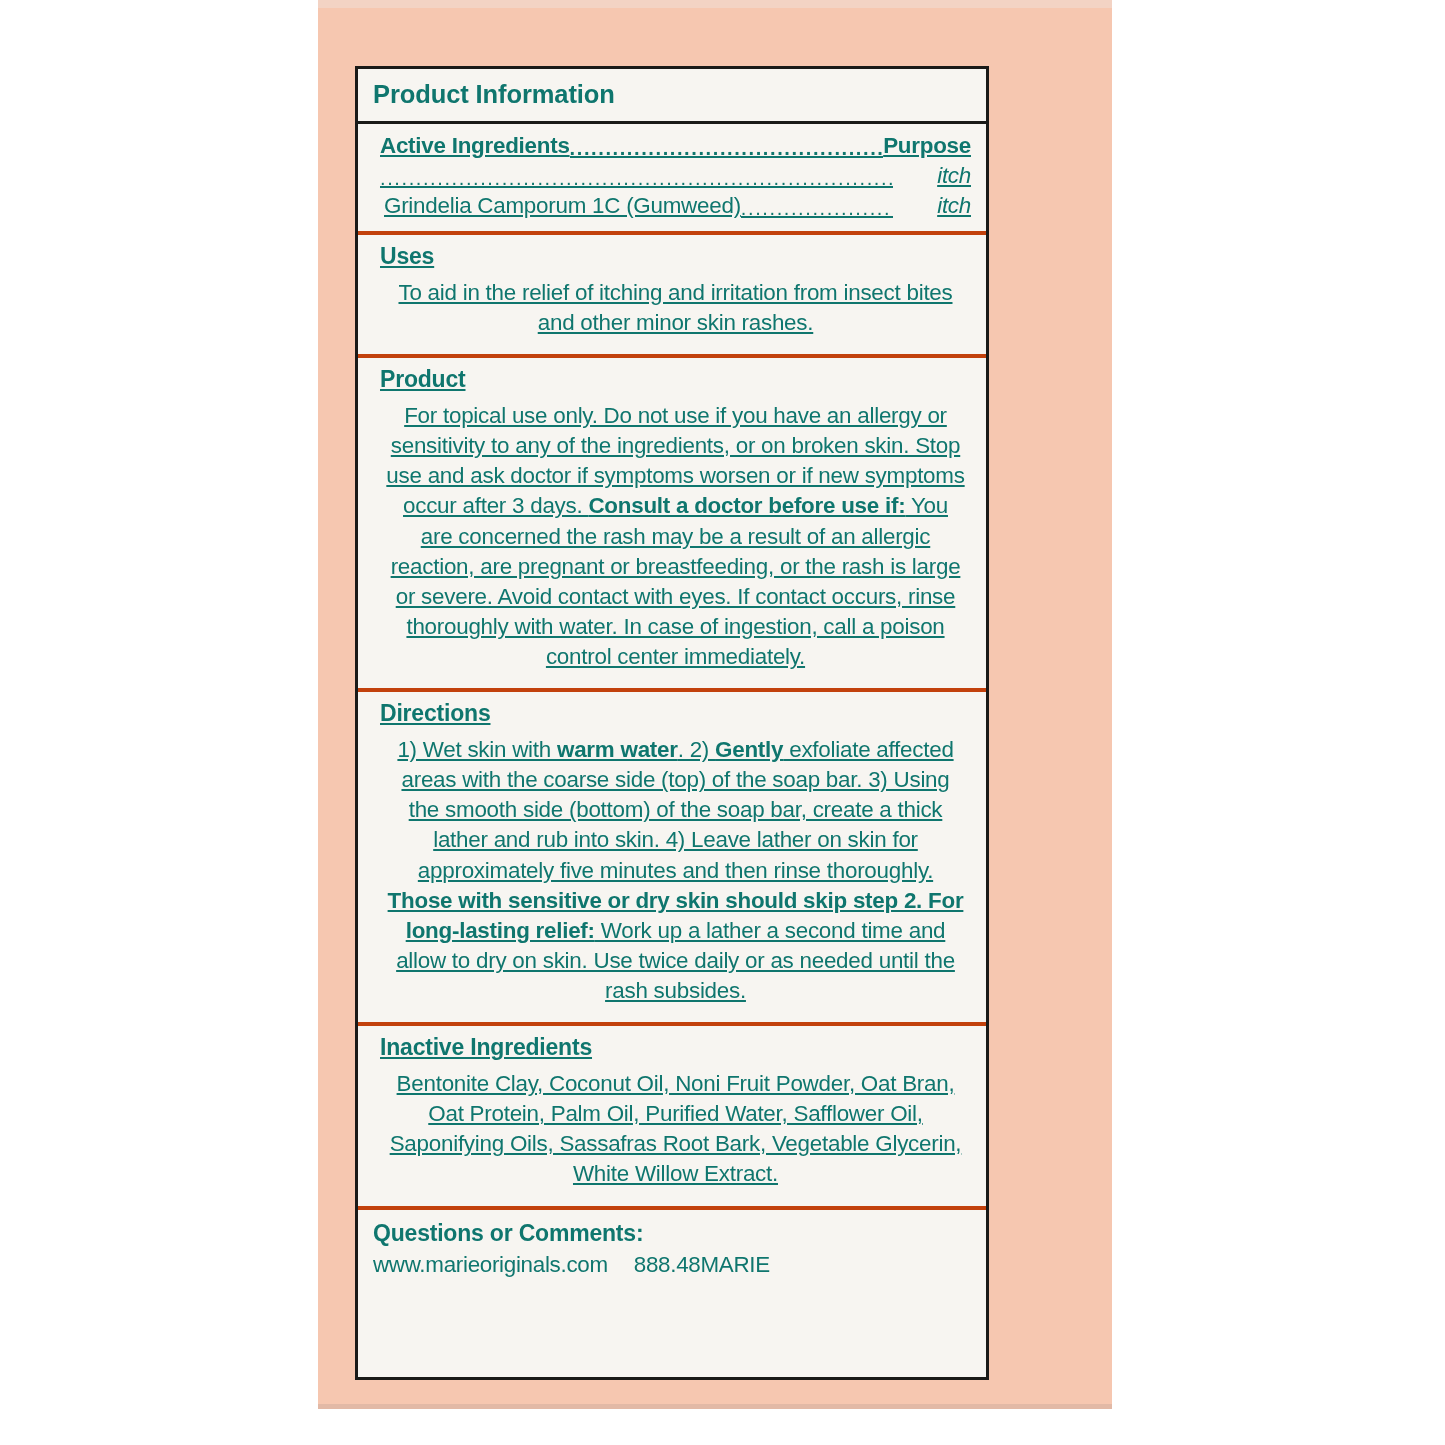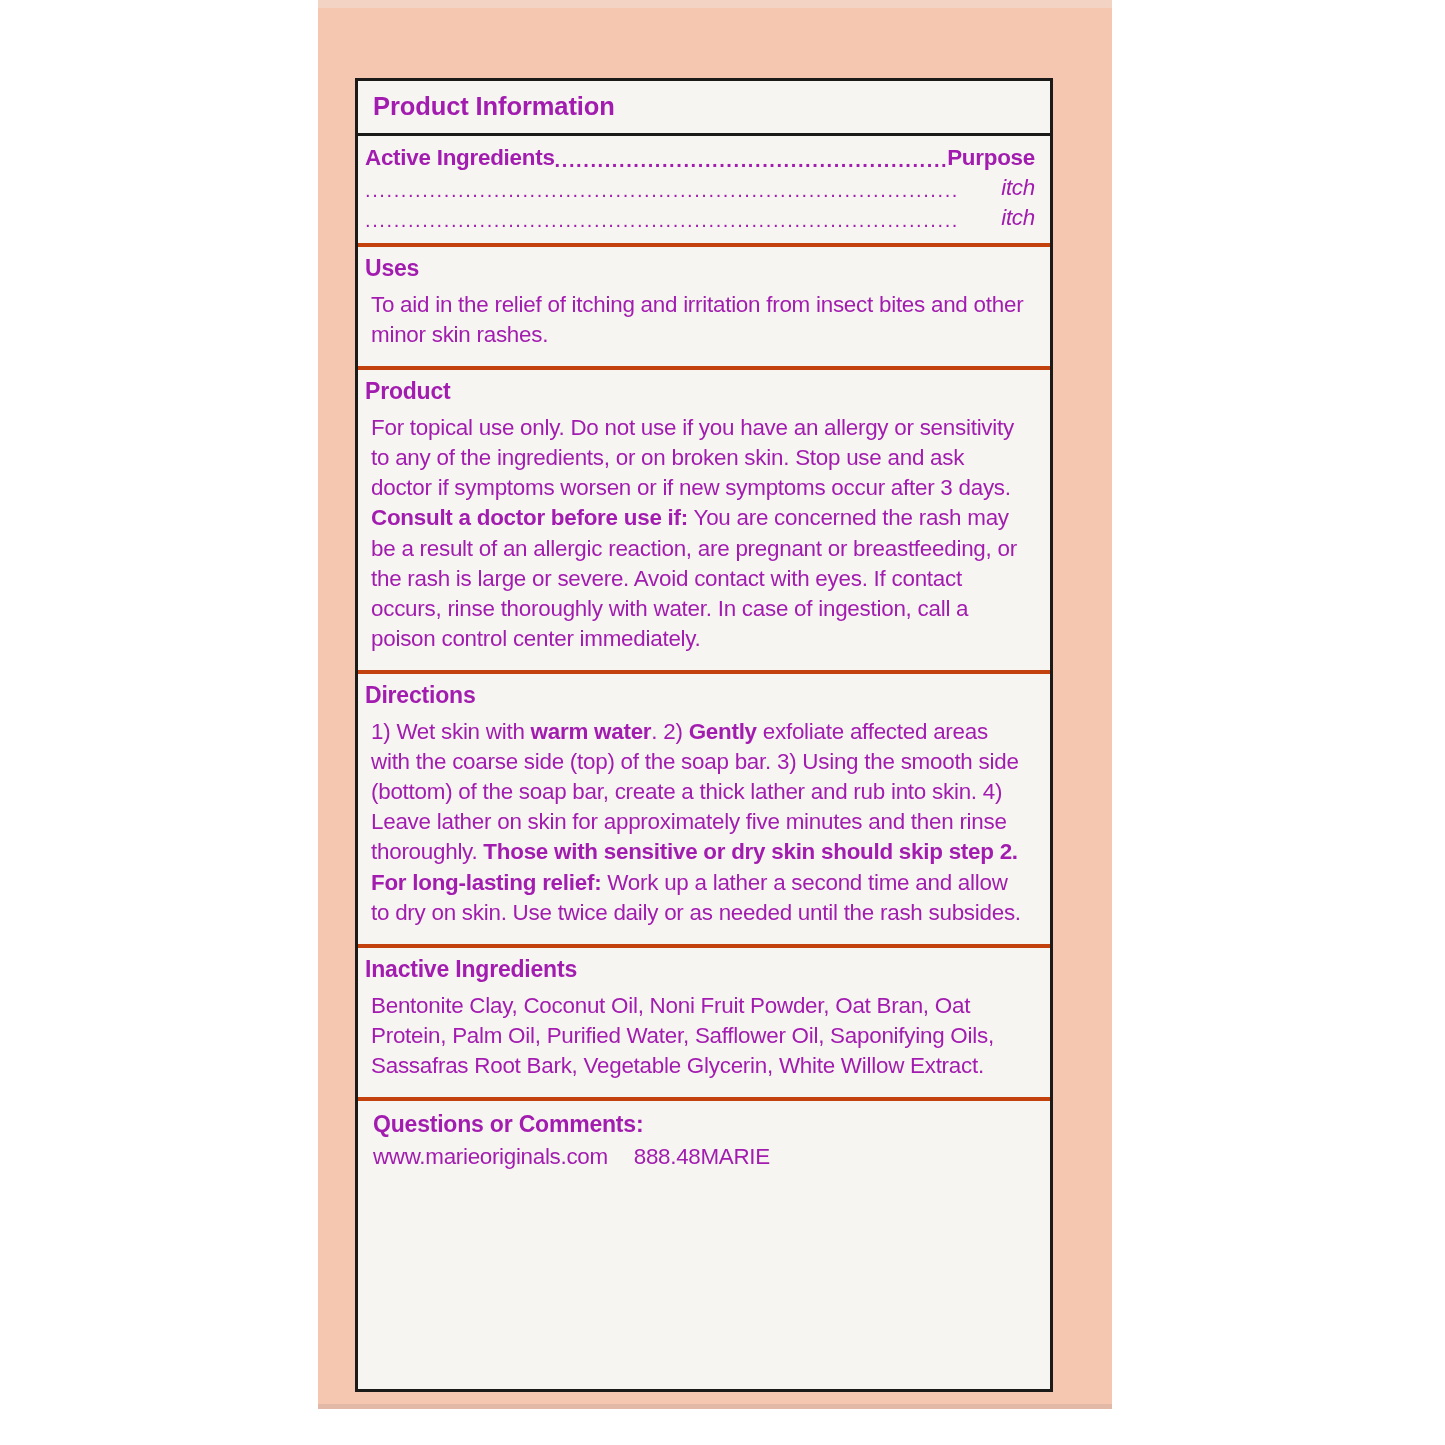--- a/index.html
+++ b/index.html
@@ -39,32 +39,33 @@
     bottom: 0;
     width: 100%;
     height: 5px;
     background: #e2b9a6;
   }
 
   
   #panel {
     position: absolute;
     left: 37px;
-    top: 78px;
-    width: 698px;
+    top: 66px;
+    width: 634px;
     height: 1314px;
     background: #f7f5f1;
     border: 3px solid #1a1a18;
     box-sizing: border-box;
-    color: #a21caf;
+    color: #0f766e;
   }
 
   .sect {
-    padding: 7px 15px 10px 7px;
+    padding: 7px 15px 10px 22px;
     box-sizing: border-box;
+    text-decoration: underline;
   }
   .rule-thick {
     border-top: 4px solid #c2410c;
   }
   .rule-thin {
     border-top: 3px solid #1a1a18;
   }
 
   
   .title {
@@ -79,20 +80,21 @@
     font-weight: bold;
     line-height: 1.3;
     letter-spacing: -0.2px;
     margin: 0 0 1px 0;
   }
   .body {
     font-size: 22.4px;
     line-height: 1.345;
     letter-spacing: -0.25px;
     margin: 6px;
+    text-align: center;
   }
   .body b { font-weight: bold; }
   .ital {
     font-size: 21.6px;
     font-style: italic;
     line-height: 1.32;
     letter-spacing: -0.2px;
     margin: 4px 0 0 0;
   }
 
@@ -162,20 +164,21 @@
         <span class="dots">..........................................................................................................................</span>
         <span class="rgt">Purpose</span>
       </div>
 
       <div class="lead-row item">
         <span class="dots">..........................................................................................................................</span>
         <span class="rgt">itch</span>
       </div>
 
       <div class="lead-row item">
+        <span class="lft gap-dot">Grindelia Camporum 1C (Gumweed)</span>
         <span class="dots">..........................................................................................................................</span>
         <span class="rgt">itch</span>
       </div>
 
     </div>
 
     <div class="sect rule-thick">
       <div class="hdr">Uses</div>
       <p class="body">To aid in the relief of itching and irritation from insect bites and other minor skin rashes.</p>
     </div>

